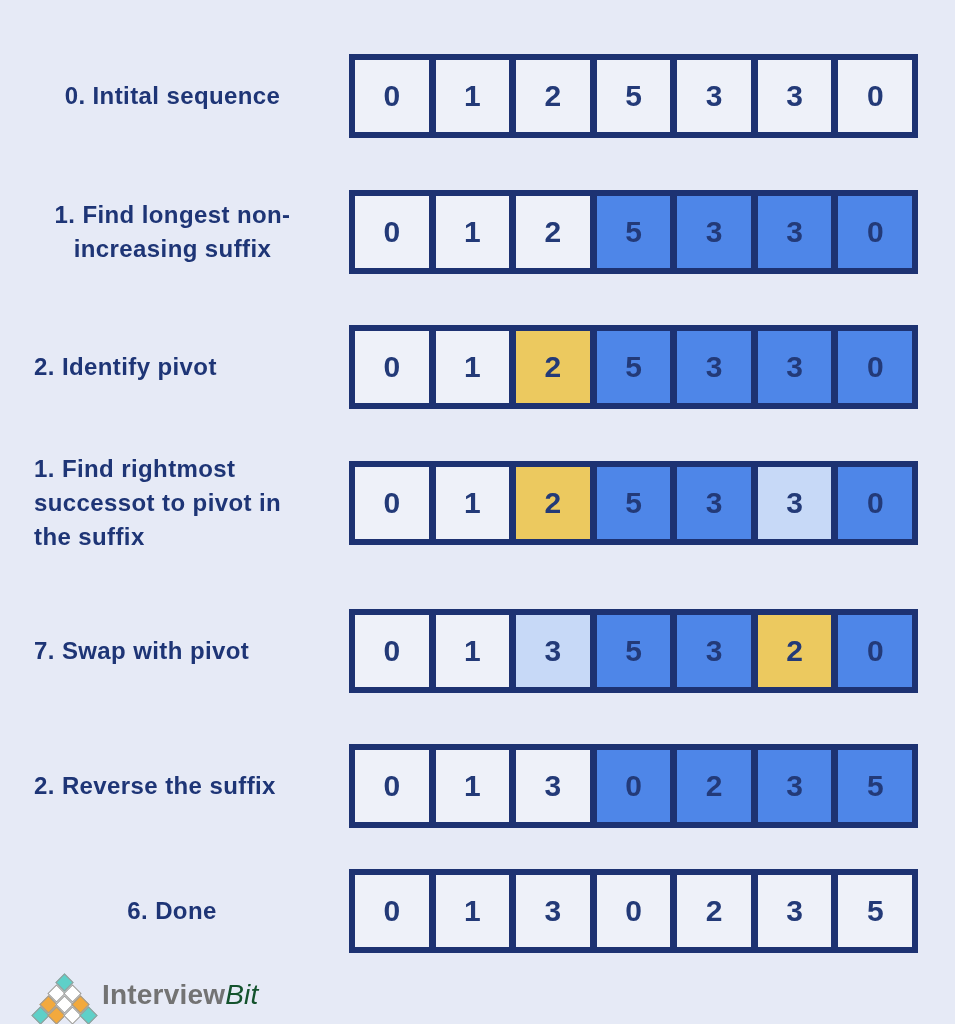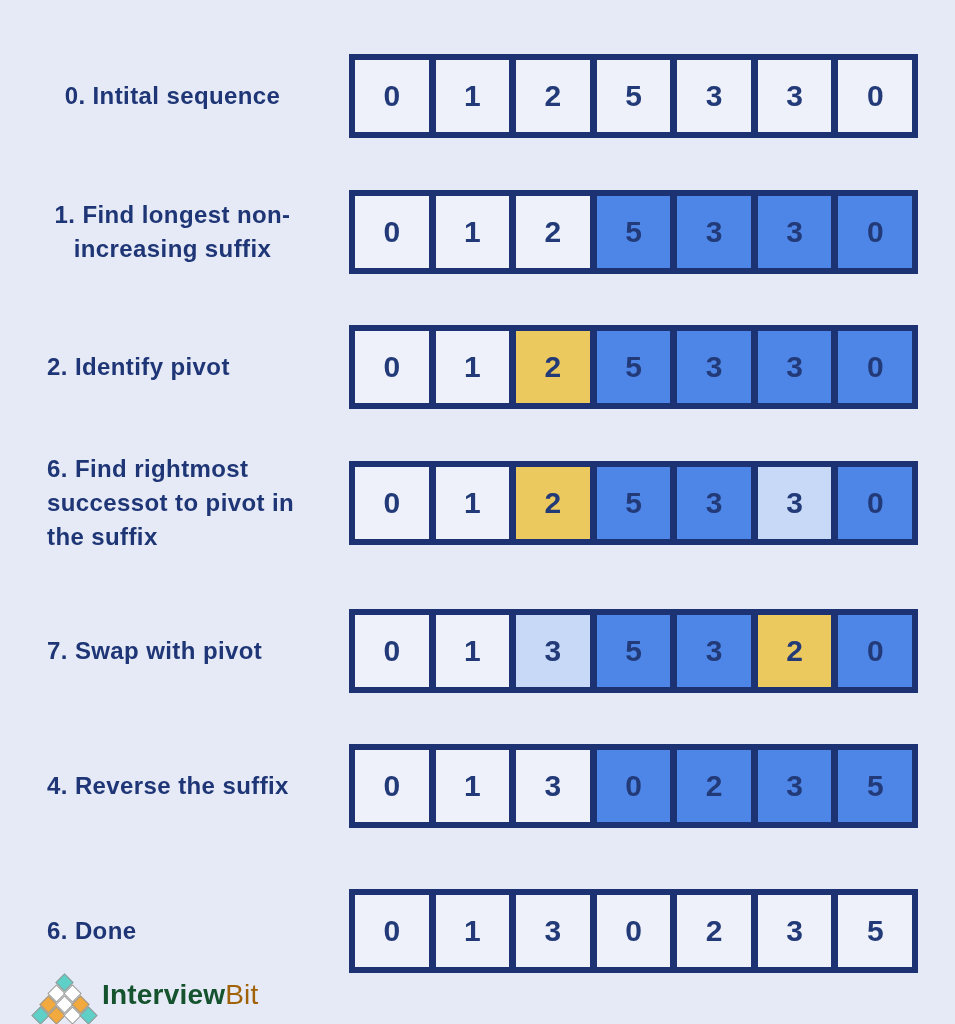--- a/index.html
+++ b/index.html
@@ -14,21 +14,21 @@
   
   .step-row { position: absolute; left: 0; width: 955px; }
   .label-col {
     position: absolute; left: 0; top: 0; height: 100%;
     width: 345px; display: flex; align-items: center;
   }
   .label {
     font-weight: 700; font-size: 24px; line-height: 34px;
     letter-spacing: 0.4px;
     color: var(--label-text, #1e3576);
-    padding-left: 47px; width: 276px;
+    padding-left: 34px; width: 276px;
   }
   .step-row.centered .label {
     padding: 0 16px; width: 313px; text-align: center;
   }
   .grid {
     position: absolute; left: 349px; top: 0;
     width: 569px; height: 84px;
     background: var(--navy, #1d3272);
     box-sizing: border-box; padding: 6px;
     display: flex; gap: 7px;
@@ -48,22 +48,22 @@
     position: absolute; left: 28px; top: 972px;
     display: flex; align-items: center; gap: 8px;
   }
   .logo-mark { position: relative; width: 66px; height: 50px; }
   .diamond {
     position: absolute; width: 11px; height: 11px;
     transform: rotate(45deg);
     border: 1.5px solid var(--mark-outline, #9b9b99);
   }
   .wordmark { font-size: 28px; letter-spacing: 0.2px; padding-bottom: 4px; }
-  .brand-bold  { font-weight: 700; color: #14532d; }
-  .brand-light { font-weight: 400; color: #a16207; }
+  .brand-bold  { font-weight: 700; color: #737373; }
+  .brand-light { font-weight: 400; color: #14532d; font-style: italic; }
 </style>
 </head>
 <body>
 
 <div class="canvas">
   <div id="rows">
       <div class="step-row centered" style="top: 54px; height: 84px; padding-left: 12px;">
         <div class="label-col">
           <div class="label">0. Intital sequence</div>
         </div>
@@ -100,21 +100,21 @@
           <div class="cell light">1</div>
           <div class="cell yellow">2</div>
           <div class="cell blue">5</div>
           <div class="cell blue">3</div>
           <div class="cell blue">3</div>
           <div class="cell blue">0</div>
         </div>
       </div>
       <div class="step-row" style="top: 461px; height: 84px;">
         <div class="label-col">
-          <div class="label">6. Find rightmost successot to pivot in the suffix</div>
+          <div class="label">1. Find rightmost successot to pivot in the suffix</div>
         </div>
         <div class="grid">
           <div class="cell light">0</div>
           <div class="cell light">1</div>
           <div class="cell yellow">2</div>
           <div class="cell blue">5</div>
           <div class="cell blue">3</div>
           <div class="cell pale">3</div>
           <div class="cell blue">0</div>
         </div>
@@ -128,33 +128,33 @@
           <div class="cell light">1</div>
           <div class="cell pale">3</div>
           <div class="cell blue">5</div>
           <div class="cell blue">3</div>
           <div class="cell yellow">2</div>
           <div class="cell blue">0</div>
         </div>
       </div>
       <div class="step-row" style="top: 744px; height: 84px;">
         <div class="label-col">
-          <div class="label">4. Reverse the suffix</div>
+          <div class="label">2. Reverse the suffix</div>
         </div>
         <div class="grid">
           <div class="cell light">0</div>
           <div class="cell light">1</div>
           <div class="cell light">3</div>
           <div class="cell blue">0</div>
           <div class="cell blue">2</div>
           <div class="cell blue">3</div>
           <div class="cell blue">5</div>
         </div>
       </div>
-      <div class="step-row" style="top: 889px; height: 84px;">
+      <div class="step-row" style="top: 869px; height: 84px; text-align: center;">
         <div class="label-col">
           <div class="label">6. Done</div>
         </div>
         <div class="grid">
           <div class="cell light">0</div>
           <div class="cell light">1</div>
           <div class="cell light">3</div>
           <div class="cell light">0</div>
           <div class="cell light">2</div>
           <div class="cell light">3</div>

